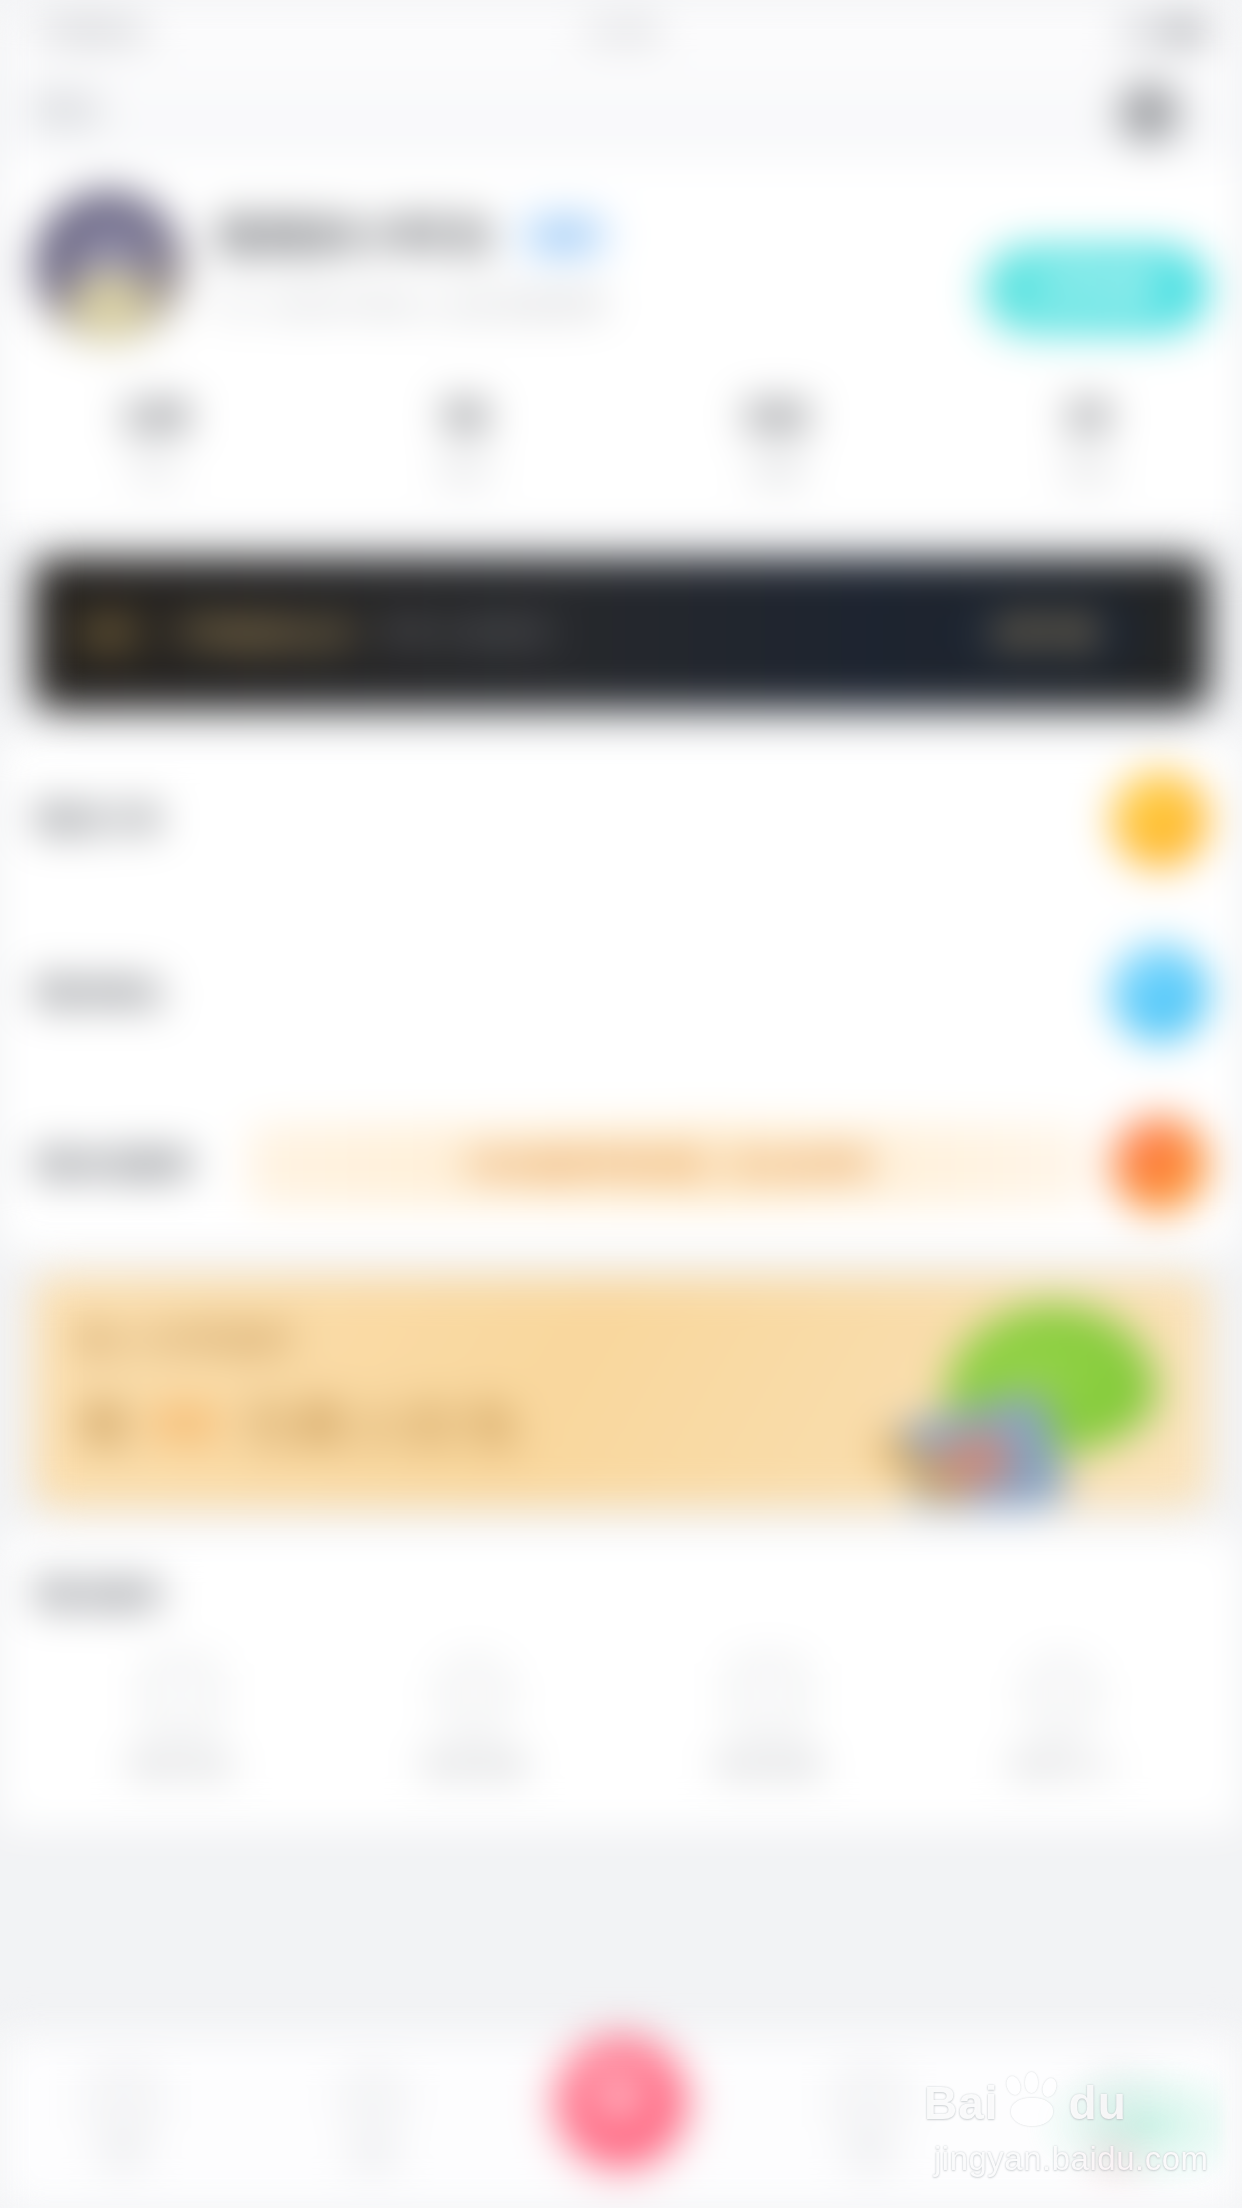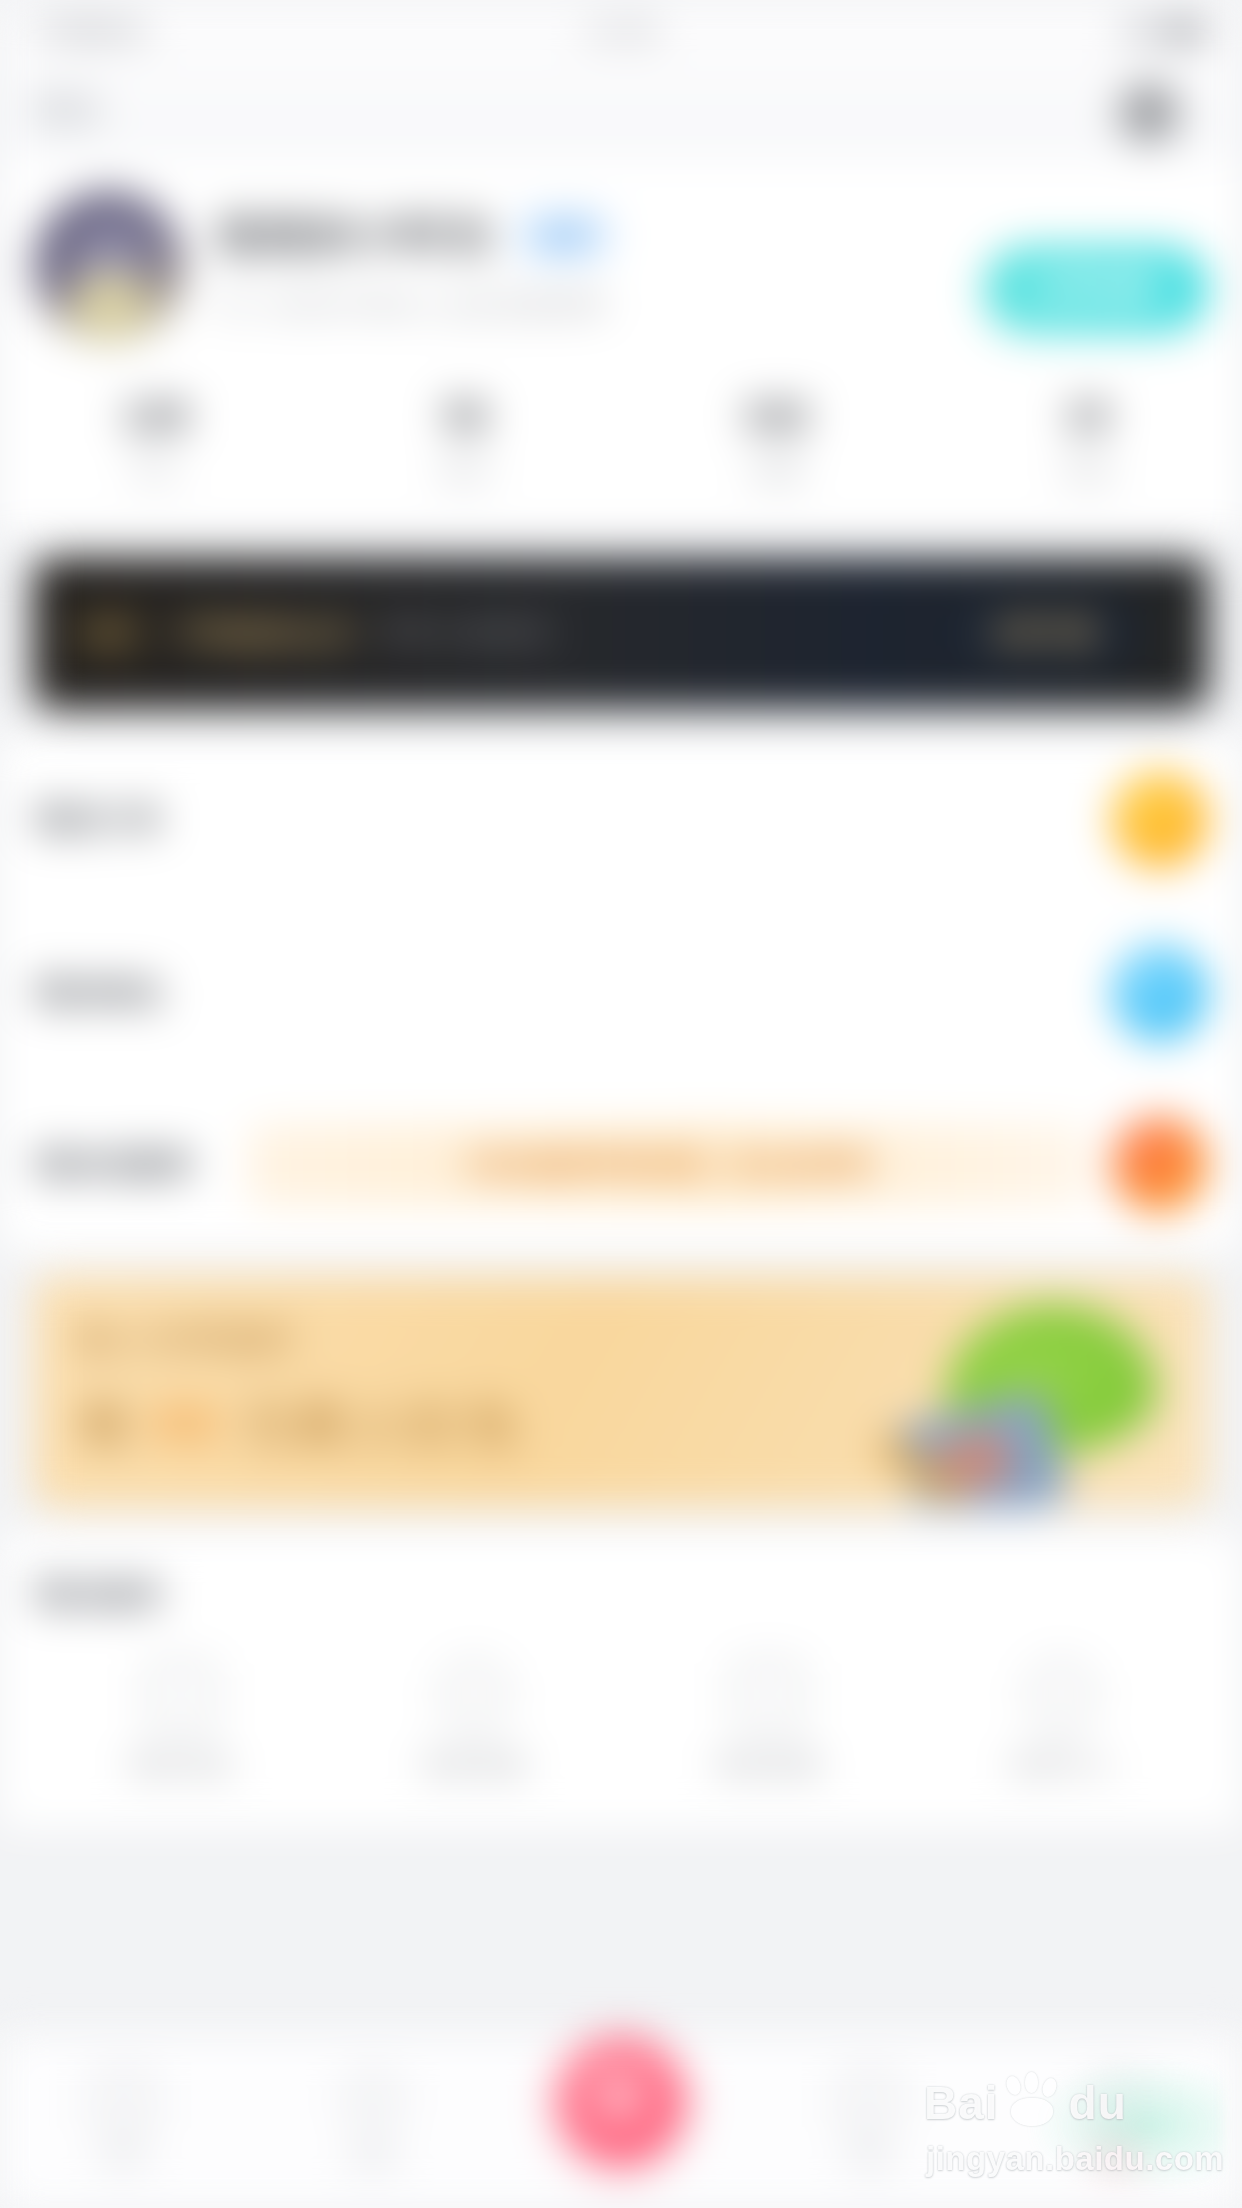--- a/index.html
+++ b/index.html
@@ -275,26 +275,25 @@
   .wm-paw { width: 58px; height: 54px; position: relative; display:inline-block; }
   .wm-paw span {
     position:absolute; background: rgba(255,255,255,.92); border-radius: 50%;
     box-shadow: 0 0 2px rgba(140,150,155,.8);
   }
   .wm-paw .p1 { width:13px; height:19px; left:2px;  top:0px;  transform: rotate(-18deg); }
   .wm-paw .p2 { width:13px; height:21px; left:20px; top:-4px; }
   .wm-paw .p3 { width:13px; height:19px; left:38px; top:2px;  transform: rotate(18deg); }
   .wm-paw .p4 { width:42px; height:28px; left:6px;  top:22px; border-radius: 55% 55% 60% 60%; }
   .wm-line2 {
-    position: absolute; left: 2px; top: 92px;
+    position: absolute; left: 10px; top: 92px;
     font-size: 33px;
     color: rgba(255,255,255,.92);
     text-shadow: 0 0 2px rgba(150,160,165,.9), 0 1px 2px rgba(120,130,135,.5);
     letter-spacing: .5px;
-    font-weight: bold;
   }
 </style>
 </head>
 <body>
 
 <div id="phone">
 
   <div id="ui">
 
     <div class="statusbar">

